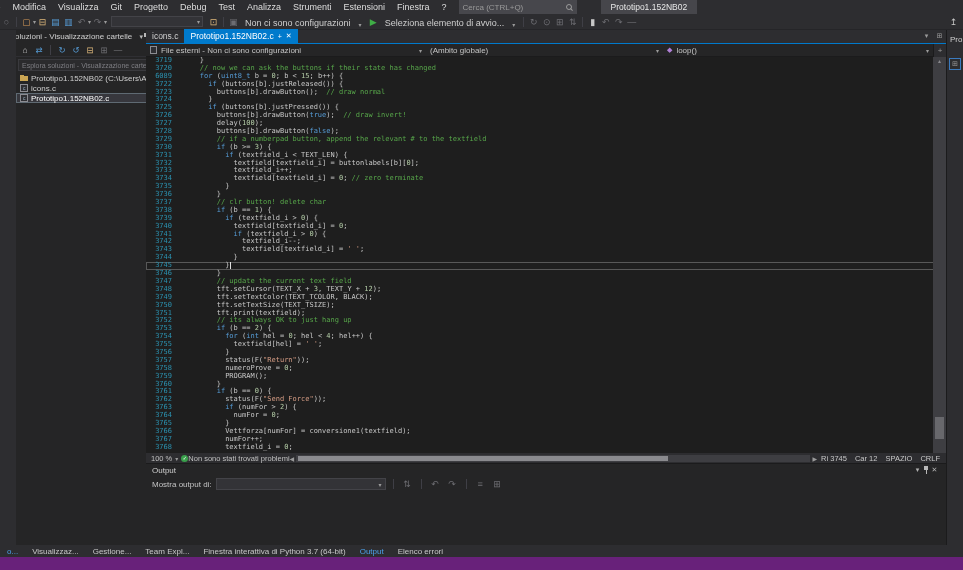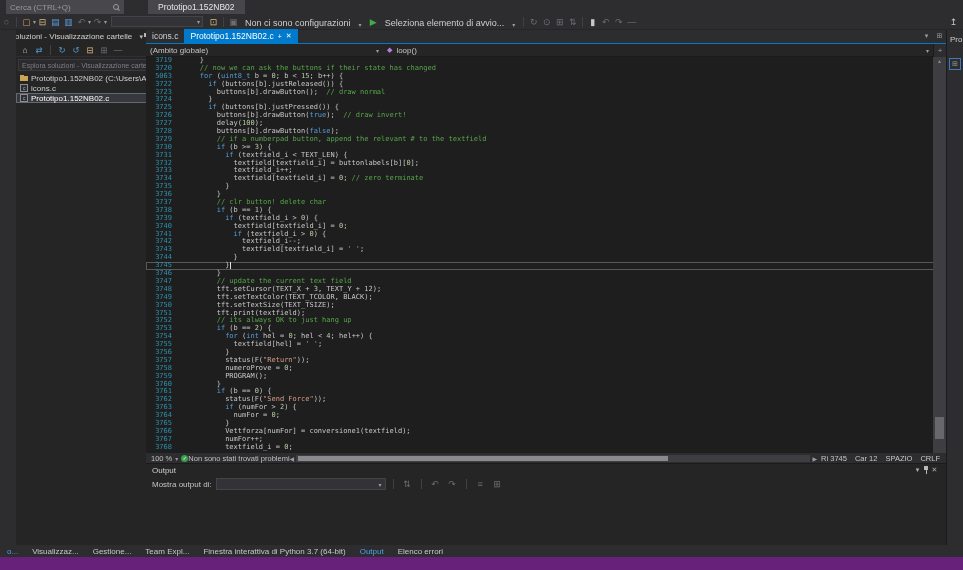--- a/index.html
+++ b/index.html
@@ -115,20 +115,34 @@
   .btab { padding:0 7px; white-space:nowrap; }
   .btab.hl { color:#4ba0e8; }
 
   
   .statusbar { top:557px; left:0; width:963px; height:13px; background:#68217a; }
 </style>
 </head>
 <body>
 
 <div class="abs titlebar">
+  <div id="menu-bar" style="display:flex;">
+      <span class="menu-item">File</span>
+      <span class="menu-item">Modifica</span>
+      <span class="menu-item">Visualizza</span>
+      <span class="menu-item">Git</span>
+      <span class="menu-item">Progetto</span>
+      <span class="menu-item">Debug</span>
+      <span class="menu-item">Test</span>
+      <span class="menu-item">Analizza</span>
+      <span class="menu-item">Strumenti</span>
+      <span class="menu-item">Estensioni</span>
+      <span class="menu-item">Finestra</span>
+      <span class="menu-item">?</span>
+    </div>
   <div class="qsearch">
     <span>Cerca (CTRL+Q)</span>
     <span class="mag"></span>
   </div>
   <div class="wintitle">Prototipo1.152NB02</div>
 </div>
 
 <div class="abs toolbar">
   <span class="tbi dim">○</span>
   <span class="tb-sep"></span>
@@ -215,36 +229,41 @@
       <div class="tab active">
         <span>Prototipo1.152NB02.c</span>
         <span class="ticon">+</span>
         <span class="ticon">✕</span>
       </div>
       <span class="spring"></span>
       <span class="tbi">▾</span>
       <span class="tbi">⊞</span>
     </div>
   <div class="navbar">
+    <div class="nav-drop nav-file">
+      <span class="nav-ficon"></span>
+      <span>File esterni - Non ci sono configurazioni</span>
+      <span class="chev">▾</span>
+    </div>
     <div class="nav-drop nav-scope">
       <span>(Ambito globale)</span>
       <span class="chev">▾</span>
     </div>
     <div class="nav-drop nav-member">
       <span class="diamond">◆</span>
       <span>loop()</span>
       <span class="chev">▾</span>
     </div>
     <div class="splitbox">+</div>
   </div>
   <div class="codewrap">
     <div id="code-lines">
         <div class="code-line"><span class="ln">3719</span><span class="code-text"><span class="tok-p">    }</span></span></div>
         <div class="code-line"><span class="ln">3720</span><span class="code-text"><span class="tok-c">    // now we can ask the buttons if their state has changed</span></span></div>
-        <div class="code-line"><span class="ln">5063</span><span class="code-text"><span class="tok-p">    </span><span class="tok-k">for</span><span class="tok-p"> (</span><span class="tok-k">uint8_t</span><span class="tok-p"> b = </span><span class="tok-n">0</span><span class="tok-p">; b &lt; </span><span class="tok-n">15</span><span class="tok-p">; b++) {</span></span></div>
+        <div class="code-line"><span class="ln">6089</span><span class="code-text"><span class="tok-p">    </span><span class="tok-k">for</span><span class="tok-p"> (</span><span class="tok-k">uint8_t</span><span class="tok-p"> b = </span><span class="tok-n">0</span><span class="tok-p">; b &lt; </span><span class="tok-n">15</span><span class="tok-p">; b++) {</span></span></div>
         <div class="code-line"><span class="ln">3722</span><span class="code-text"><span class="tok-p">      </span><span class="tok-k">if</span><span class="tok-p"> (buttons[b].justReleased()) {</span></span></div>
         <div class="code-line"><span class="ln">3723</span><span class="code-text"><span class="tok-p">        buttons[b].drawButton();  </span><span class="tok-c">// draw normal</span></span></div>
         <div class="code-line"><span class="ln">3724</span><span class="code-text"><span class="tok-p">      }</span></span></div>
         <div class="code-line"><span class="ln">3725</span><span class="code-text"><span class="tok-p">      </span><span class="tok-k">if</span><span class="tok-p"> (buttons[b].justPressed()) {</span></span></div>
         <div class="code-line"><span class="ln">3726</span><span class="code-text"><span class="tok-p">        buttons[b].drawButton(</span><span class="tok-k">true</span><span class="tok-p">);  </span><span class="tok-c">// draw invert!</span></span></div>
         <div class="code-line"><span class="ln">3727</span><span class="code-text"><span class="tok-p">        delay(</span><span class="tok-n">100</span><span class="tok-p">);</span></span></div>
         <div class="code-line"><span class="ln">3728</span><span class="code-text"><span class="tok-p">        buttons[b].drawButton(</span><span class="tok-k">false</span><span class="tok-p">);</span></span></div>
         <div class="code-line"><span class="ln">3729</span><span class="code-text"><span class="tok-c">        // if a numberpad button, append the relevant # to the textfield</span></span></div>
         <div class="code-line"><span class="ln">3730</span><span class="code-text"><span class="tok-p">        </span><span class="tok-k">if</span><span class="tok-p"> (b &gt;= </span><span class="tok-n">3</span><span class="tok-p">) {</span></span></div>
         <div class="code-line"><span class="ln">3731</span><span class="code-text"><span class="tok-p">          </span><span class="tok-k">if</span><span class="tok-p"> (textfield_i &lt; TEXT_LEN) {</span></span></div>

